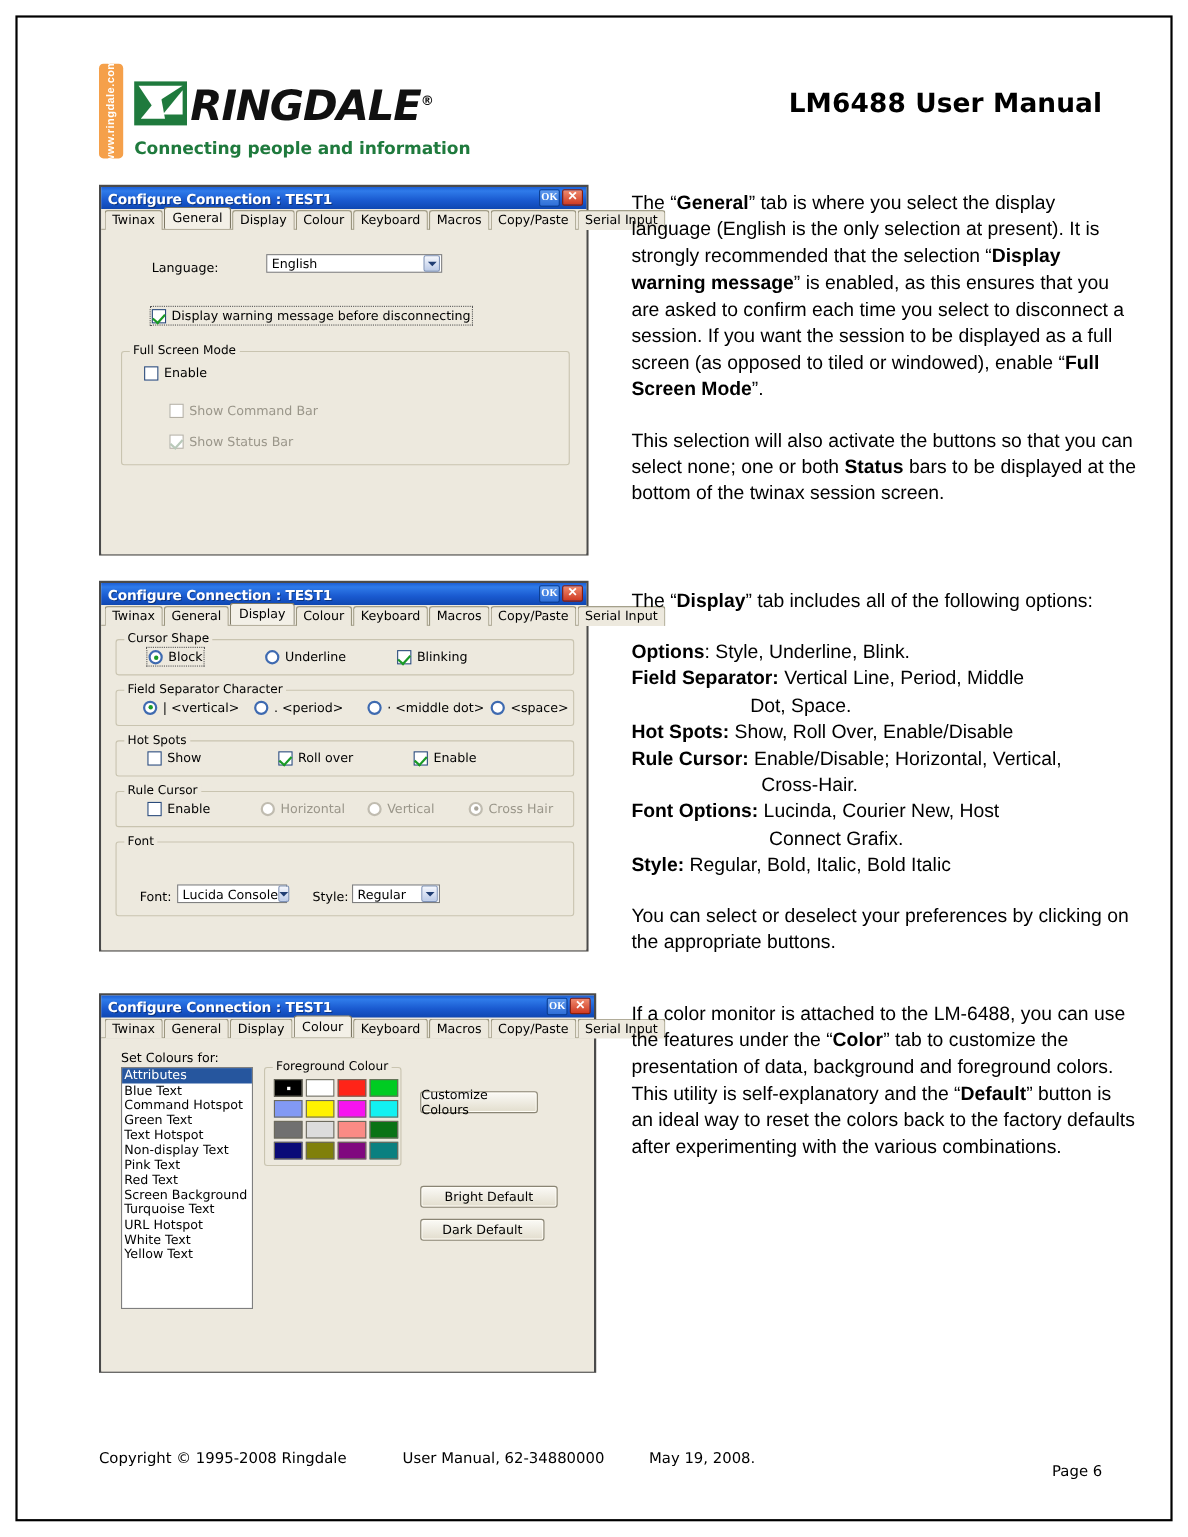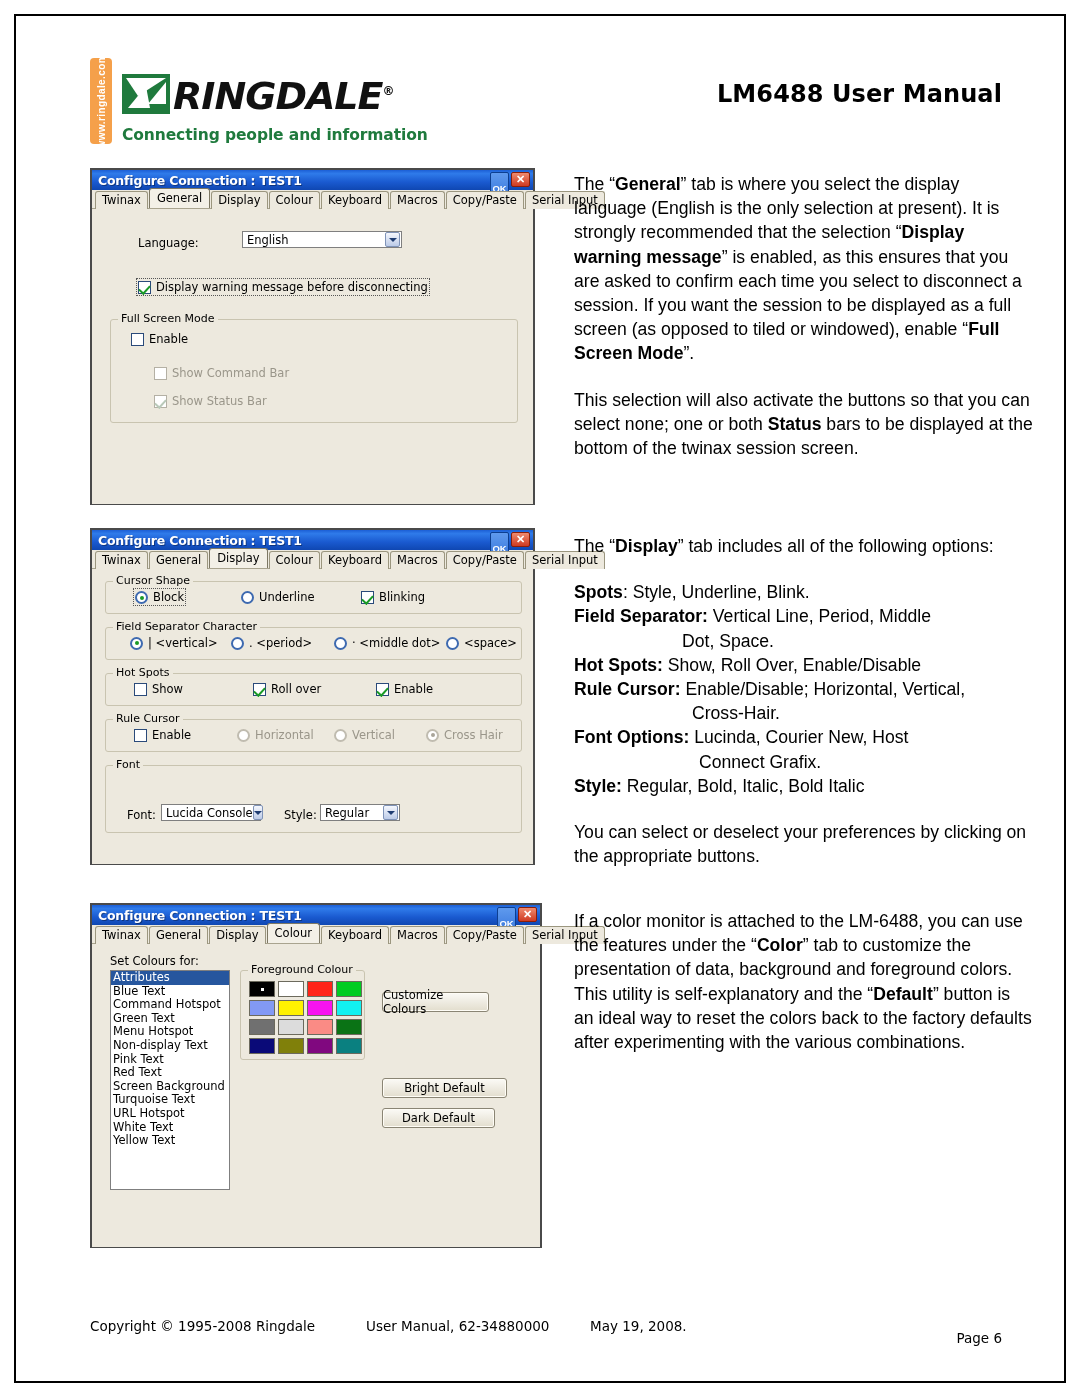--- a/index.html
+++ b/index.html
@@ -70,26 +70,26 @@
     display:flex; align-items:center; padding:0 1px 0 6px;
     position:relative;
   }
   .titlebar-text {
     color:#fff; font-size:12.5px; font-weight:bold;
     font-family:"DejaVu Sans", sans-serif; letter-spacing:-.2px;
     text-shadow:1px 1px 0 rgba(0,0,0,.35);
   }
   .tb-btns { position:absolute; right:3px; top:2px; display:flex; gap:2px; }
   .tb-ok {
-    width:19px; height:32px; border-radius:2px;
+    width:19px; height:16px; border-radius:2px;
     background:linear-gradient(180deg,#5f9aee,#2f6fd8);
     border:1px solid #0d3f91;
     color:#fff; font-size:9.5px; font-weight:bold;
     display:flex; align-items:center; justify-content:center;
-    font-family:Liberation Sans, sans-serif;
+    font-family:Liberation Serif, serif;
   }
   .tb-x {
     width:19px; height:15px; border-radius:2px;
     background:linear-gradient(180deg,#ef8a6e,#cf3a22);
     border:1px solid #8c1d08;
     color:#fff; font-size:11px; font-weight:bold;
     display:flex; align-items:center; justify-content:center;
     line-height:1;
   }
 
@@ -410,21 +410,21 @@
 
       <div class="ctl" style="left:18px; top:10px;">
         <span class="lbl">Set Colours for:</span>
       </div>
 
       <div class="listbox" style="left:18px; top:26px; width:120px; height:220px;">
         <div class="item sel">Attributes</div>
         <div class="item">Blue Text</div>
         <div class="item">Command Hotspot</div>
         <div class="item">Green Text</div>
-        <div class="item">Menu Hotspot</div>
+        <div class="item">Text Hotspot</div>
         <div class="item">Non-display Text</div>
         <div class="item">Pink Text</div>
         <div class="item">Red Text</div>
         <div class="item">Screen Background</div>
         <div class="item">Turquoise Text</div>
         <div class="item">URL Hotspot</div>
         <div class="item">White Text</div>
         <div class="item">Yellow Text</div>
       </div>
 
@@ -458,21 +458,21 @@
   </div>
 
   <div class="bodytext" style="left:546px; top:172px; width:460px;">
     <p><span>The “</span><b>General</b><span>” tab is where you select the display language (English is the only selection at present).  It is strongly recommended that the selection “</span><b>Display warning message</b><span>” is enabled, as this ensures that you are asked to confirm each time you select to disconnect a session.  If you want the session to be displayed as a full screen (as opposed to tiled or windowed), enable “</span><b>Full Screen Mode</b><span>”.</span></p>
     <p><span>This selection will also activate the buttons so that you can select none; one or both </span><b>Status</b><span> bars to be displayed at the bottom of the twinax session screen.</span></p>
   </div>
 
   <div class="bodytext" style="left:546px; top:534px; width:460px;">
     <p><span>The “</span><b>Display</b><span>” tab includes all of the following options:</span></p>
     <p>
-      <b>Spots</b><span>:  Style, Underline, Blink.</span><br>
+      <b>Options</b><span>:  Style, Underline, Blink.</span><br>
       <b>Field Separator:</b><span>  Vertical Line, Period, Middle</span><br>
       <span class="indent">Dot, Space.</span>
       <b>Hot Spots:</b><span>  Show, Roll Over, Enable/Disable</span><br>
       <b>Rule Cursor:</b><span>  Enable/Disable; Horizontal, Vertical,</span><br>
       <span class="indent3">Cross-Hair.</span>
       <b>Font Options:</b><span>  Lucinda, Courier New, Host</span><br>
       <span class="indent2">Connect Grafix.</span>
       <b>Style:</b><span>  Regular, Bold, Italic, Bold Italic</span>
     </p>
     <p>You can select or deselect your preferences by clicking on the appropriate buttons.</p>

